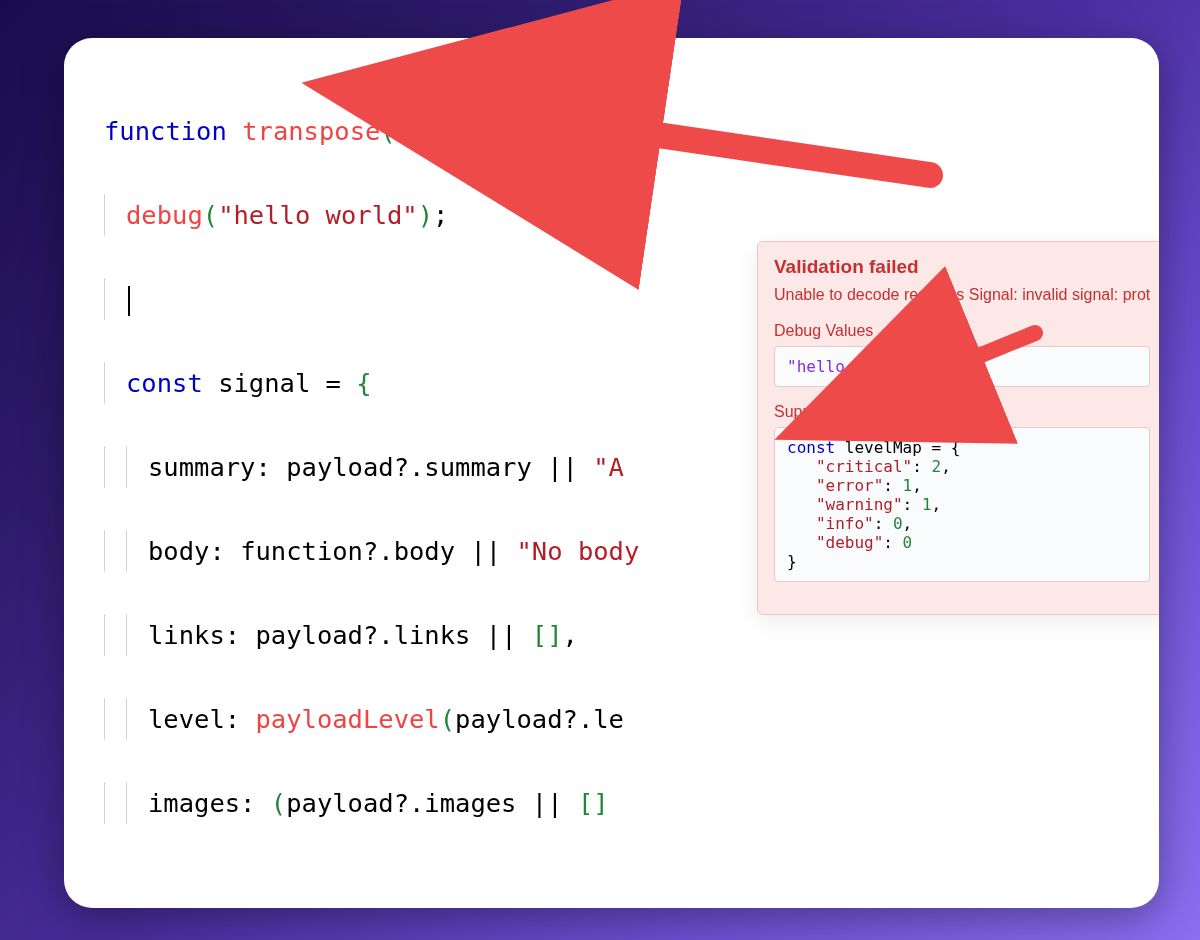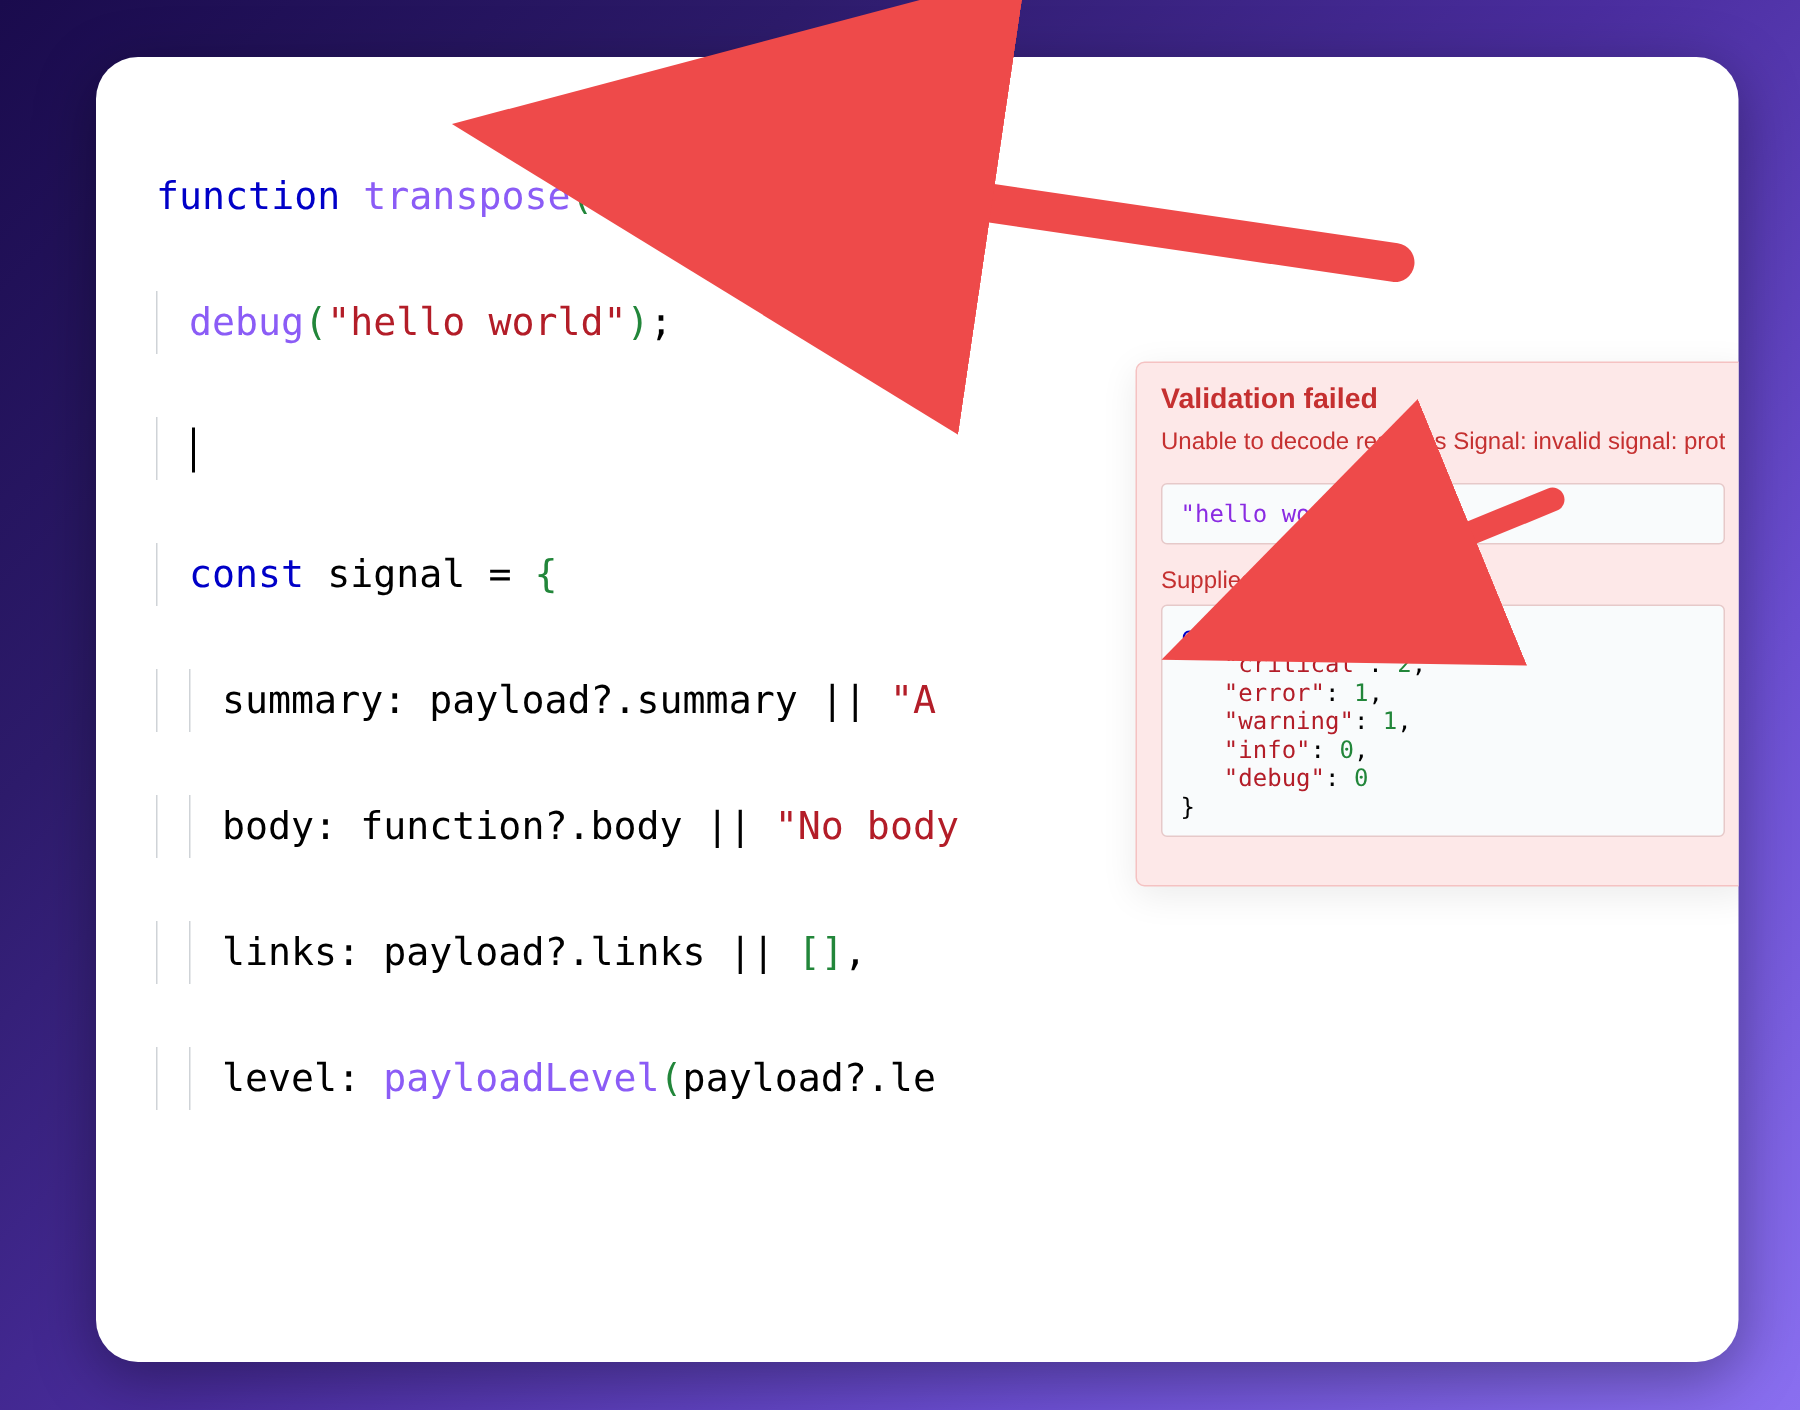--- a/index.html
+++ b/index.html
@@ -33,21 +33,21 @@
   }
   .code-area .line { display: block; }
   .guide {
     display: inline-block;
     width: 22px;
     border-left: 1px solid #cfd3d7;
     height: 42px;
     vertical-align: top;
   }
   .kw   { color: #0000c8; }
-  .fn   { color: #8b5cf6; }
+  .fn   { color: #ef4444; }
   .str  { color: #b31d28; }
   .brace{ color: #22863a; }
   .op   { color: #000; }
   .selbrace {
     background: #dfe2e5;
     outline: 1px solid #b0b7bd;
     color: #22863a;
     padding: 0 1px;
   }
   .cursor {
@@ -116,34 +116,36 @@
 
   <div class="code-area">
 <span class="line"><span class="kw">function</span> <span class="fn">transpose</span><span class="brace">(</span><span>input</span><span class="brace">)</span> <span class="selbrace">{</span></span>
 <span class="line"><span class="guide"></span><span class="fn">debug</span><span class="brace">(</span><span class="str">"hello world"</span><span class="brace">)</span><span>;</span></span>
 <span class="line"><span class="guide"></span><span class="cursor"></span></span>
 <span class="line"><span class="guide"></span><span class="kw">const</span> <span>signal</span> <span>=</span> <span class="brace">{</span></span>
 <span class="line"><span class="guide"></span><span class="guide"></span><span>summary:</span> <span>payload?.summary</span> <span class="op">||</span> <span class="str">"A</span></span>
 <span class="line"><span class="guide"></span><span class="guide"></span><span>body:</span> <span>function?.body</span> <span class="op">||</span> <span class="str">"No body</span></span>
 <span class="line"><span class="guide"></span><span class="guide"></span><span>links:</span> <span>payload?.links</span> <span class="op">||</span> <span class="brace">[]</span><span>,</span></span>
 <span class="line"><span class="guide"></span><span class="guide"></span><span>level:</span> <span class="fn">payloadLevel</span><span class="brace">(</span><span>payload?.le</span></span>
+<span class="line"><span class="guide"></span><span class="guide"></span><span>images:</span> <span class="brace">(</span><span>payload?.images</span> <span class="op">||</span> <span class="brace">[]</span></span>
 
 
 
 
 
 
 
 
 
   </div>
 
   <div class="panel">
     <h3>Validation failed</h3>
     <div class="msg">Unable to decode result as Signal: invalid signal: proto:</div>
+    <div class="sect">Debug Values</div>
     <div class="box"><span class="dbgstr">"hello world"</span></div>
     <div class="sect">Supplied Function</div>
     <div class="box"><span class="jskw">const</span> <span>levelMap</span> <span>=</span> <span>{</span>
    <span class="jsstr">"critical"</span>: <span class="jsnum">2</span>,
    <span class="jsstr">"error"</span>: <span class="jsnum">1</span>,
    <span class="jsstr">"warning"</span>: <span class="jsnum">1</span>,
    <span class="jsstr">"info"</span>: <span class="jsnum">0</span>,
    <span class="jsstr">"debug"</span>: <span class="jsnum">0</span>
 <span>}</span></div>
   </div>

